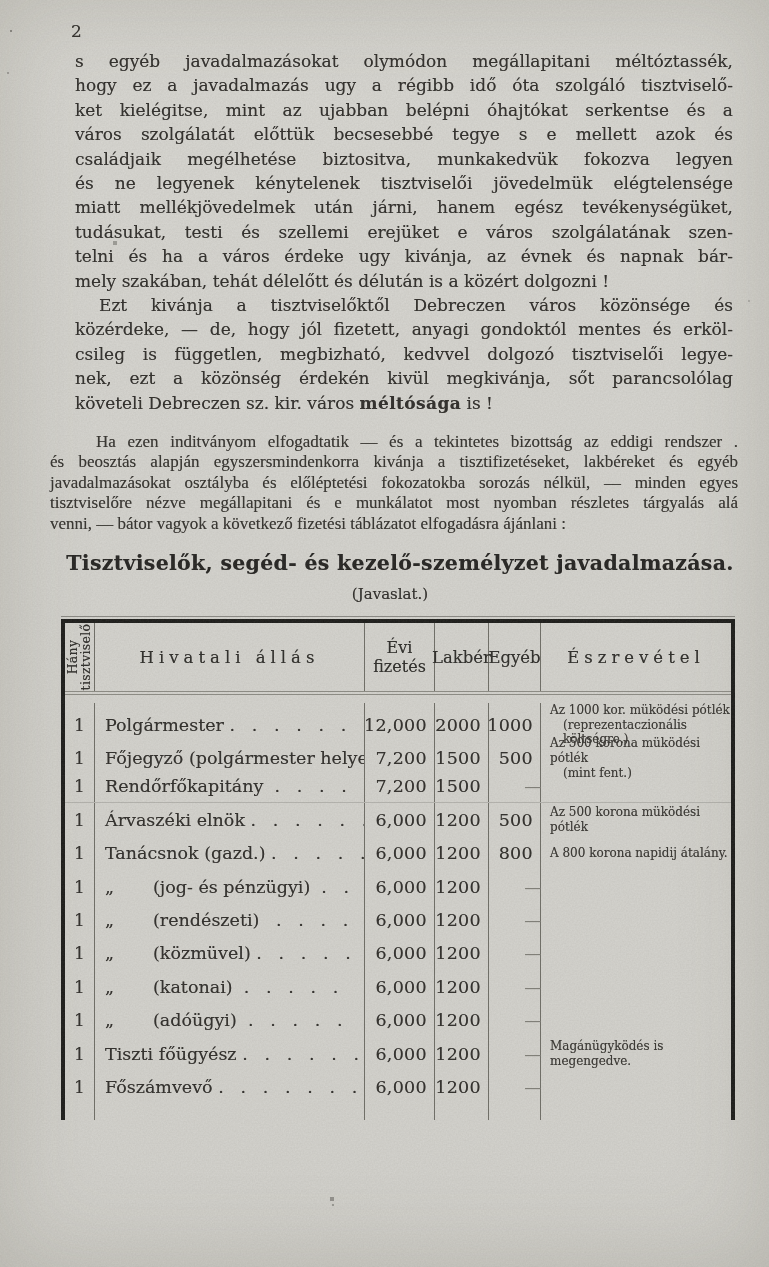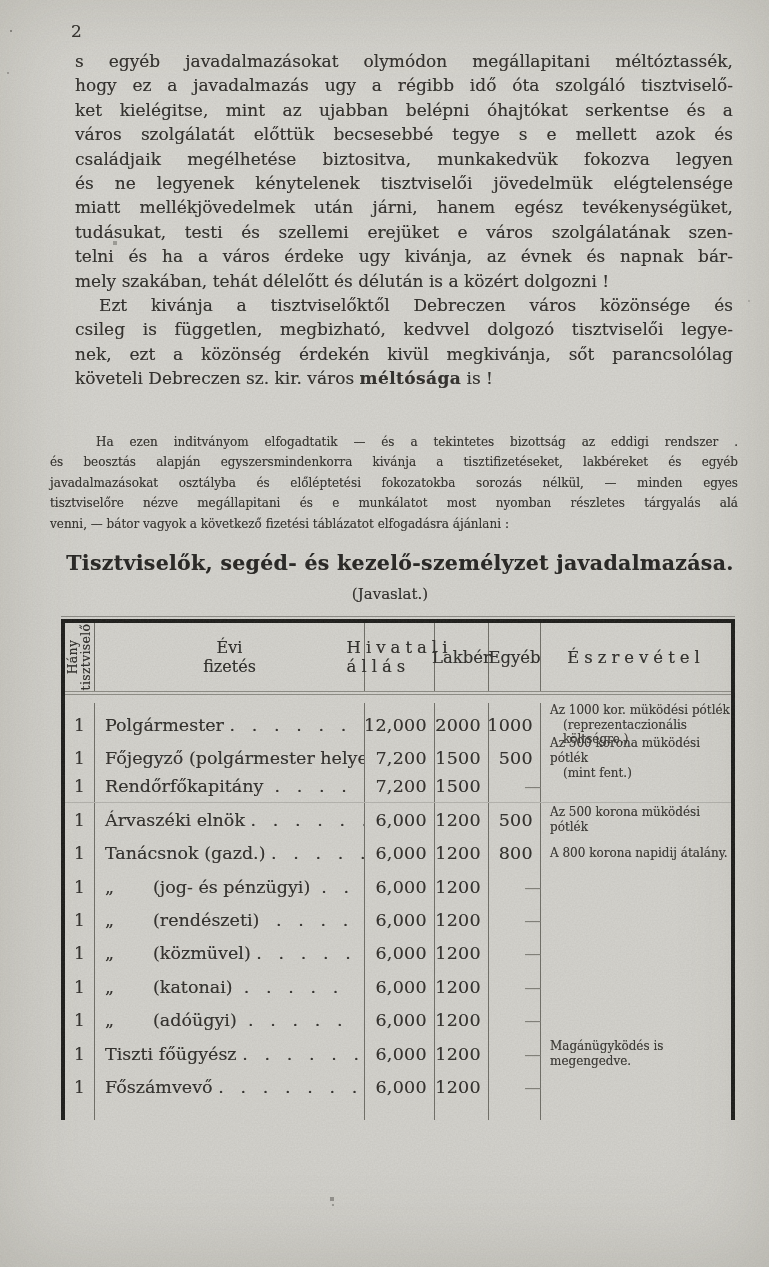--- a/index.html
+++ b/index.html
@@ -22,21 +22,21 @@
                748px 300px 0 0 rgba(50,48,44,.22);}
   .pagenum{position:absolute;left:71px;top:21px;font-size:17px;}
 
   
   .bodytext{position:absolute;left:75px;top:49px;width:658px;font-size:17px;line-height:24.4px;}
   .ln{text-align:justify;text-align-last:justify;white-space:normal;}
   .ln.last{text-align-last:left;}
   .ln.ind{text-indent:24px;}
   .b{font-weight:bold;letter-spacing:.4px;}
 
-  .smalltext{position:absolute;left:50px;top:432px;width:688px;font-size:12px;line-height:20.4px;color:#33312d;}
+  .smalltext{position:absolute;left:50px;top:432px;width:688px;font-size:17px;line-height:20.4px;color:#33312d;font-family:Liberation Serif, serif;}
   .smalltext .ind2{text-indent:46px;}
 
   .heading{position:absolute;left:50px;top:551px;width:700px;text-align:center;
     font-weight:bold;font-size:20.5px;letter-spacing:.3px;color:#232220;}
   .subheading{position:absolute;left:40px;top:585px;width:700px;text-align:center;font-size:15px;}
 
   
   .ftable{position:absolute;left:61px;top:619px;width:666px;height:497px;box-sizing:content-box;
     border-top:4px solid #1a1a18;border-left:4px solid #1a1a18;border-right:4px solid #1a1a18;
     display:flex;flex-direction:column;}
@@ -77,20 +77,21 @@
     <div class="ln">hogy ez a javadalmazás ugy a régibb idő óta szolgáló tisztviselő-</div>
     <div class="ln">ket kielégitse, mint az ujabban belépni óhajtókat serkentse és a</div>
     <div class="ln">város szolgálatát előttük becsesebbé tegye s e mellett azok és</div>
     <div class="ln">családjaik megélhetése biztositva, munkakedvük fokozva legyen</div>
     <div class="ln">és ne legyenek kénytelenek tisztviselői jövedelmük elégtelensége</div>
     <div class="ln">miatt mellékjövedelmek után járni, hanem egész tevékenységüket,</div>
     <div class="ln">tudásukat, testi és szellemi erejüket e város szolgálatának szen-</div>
     <div class="ln">telni és ha a város érdeke ugy kivánja, az évnek és napnak bár-</div>
     <div class="ln last">mely szakában, tehát délelőtt és délután is a közért dolgozni !</div>
     <div class="ln ind">Ezt kivánja a tisztviselőktől Debreczen város közönsége és</div>
+    <div class="ln">közérdeke, — de, hogy jól fizetett, anyagi gondoktól mentes és erköl-</div>
     <div class="ln">csileg is független, megbizható, kedvvel dolgozó tisztviselői legye-</div>
     <div class="ln">nek, ezt a közönség érdekén kivül megkivánja, sőt parancsolólag</div>
     <div class="ln last"><span>követeli Debreczen sz. kir. város </span><span class="b">méltósága</span><span> is !</span></div>
   </div>
 
   <div class="smalltext">
     <div class="ln ind2">Ha ezen inditványom elfogadtatik — és a tekintetes bizottság az eddigi rendszer .</div>
     <div class="ln">és beosztás alapján egyszersmindenkorra kivánja a tisztifizetéseket, lakbéreket és egyéb</div>
     <div class="ln">javadalmazásokat osztályba és előléptetési fokozatokba sorozás nélkül, — minden egyes</div>
     <div class="ln">tisztviselőre nézve megállapitani és e munkálatot most nyomban részletes tárgyalás alá</div>
@@ -101,25 +102,25 @@
   <div class="subheading">(Javaslat.)</div>
 
   <div class="ftable">
     <div class="thead">
       <div class="th hcount">
         <div class="rot">
             <span>Hány</span>
             <span>tisztviselő</span>
           </div>
       </div>
+      <div class="th hpos">Hivatali állás</div>
       <div class="th hsal">
           <div>Évi</div>
           <div>fizetés</div>
         </div>
-      <div class="th hpos">Hivatali állás</div>
       <div class="th">Lakbér</div>
       <div class="th">Egyéb</div>
       <div class="th hrem">Észrevétel</div>
     </div>
 
     <div class="rows">
 
       <div class="trow">
         <div class="td ccount">1</div>
         <div class="td cpos">Polgármester .   .   .   .   .   .   .   .</div>

